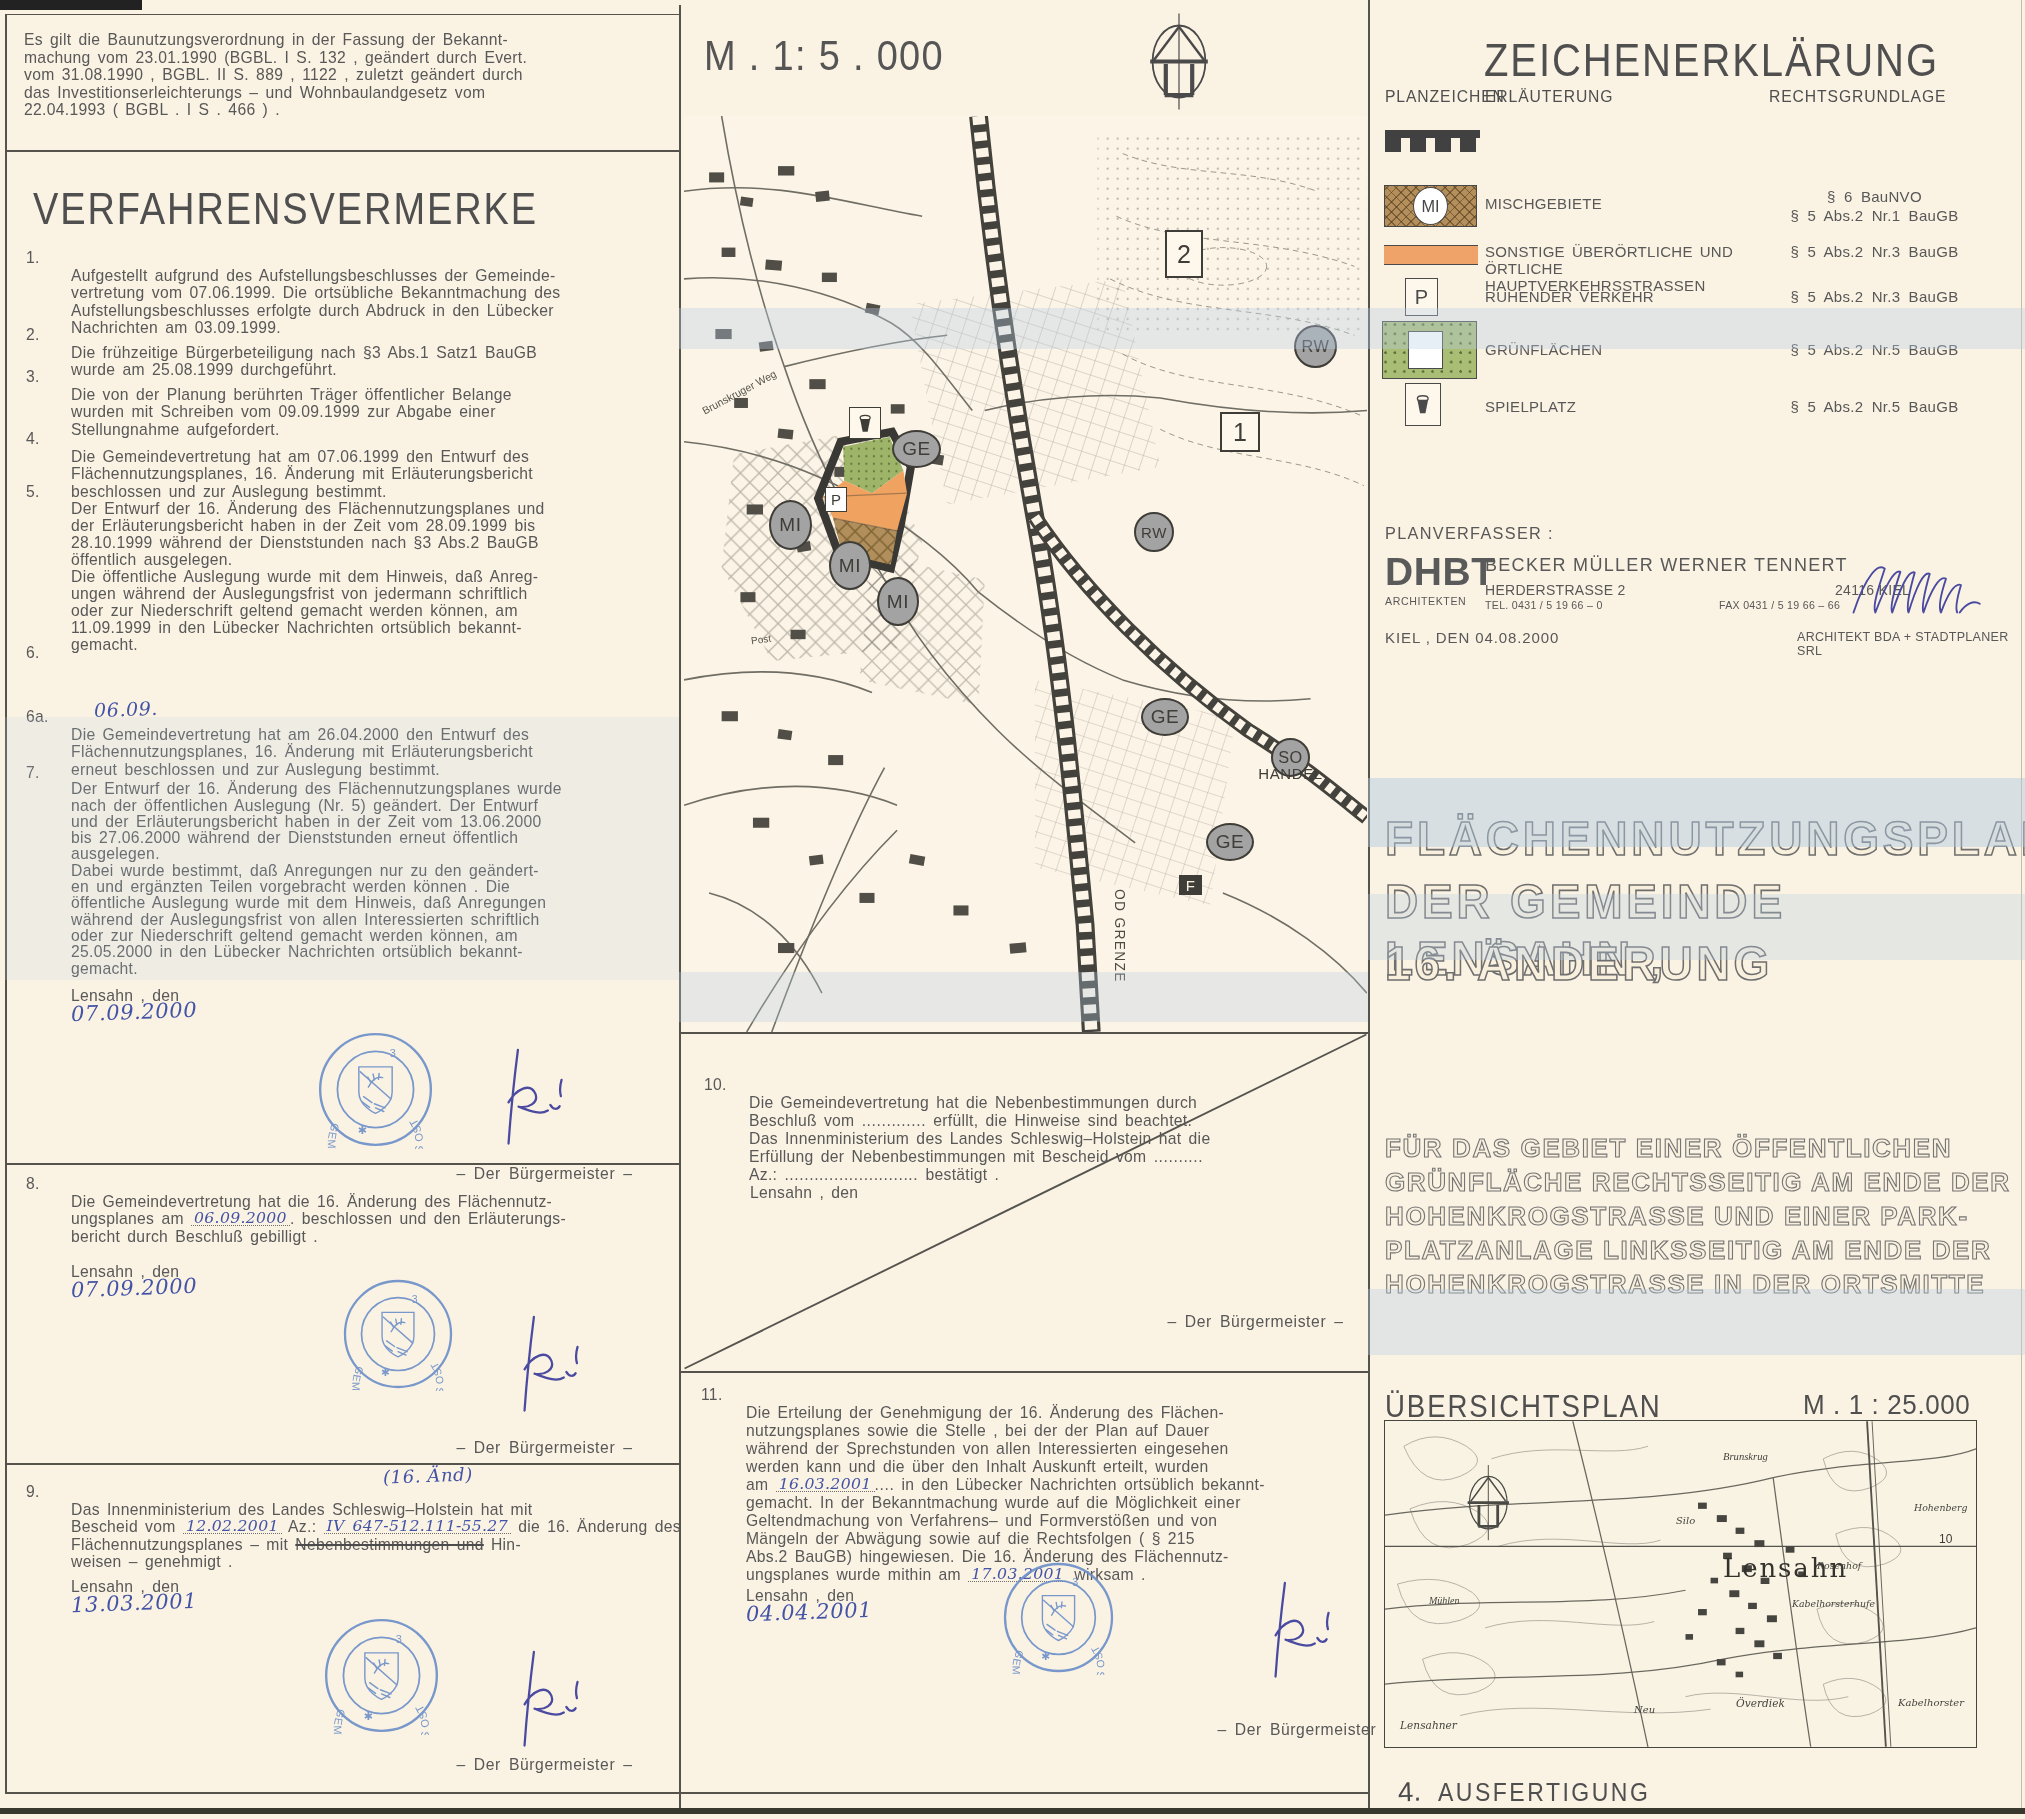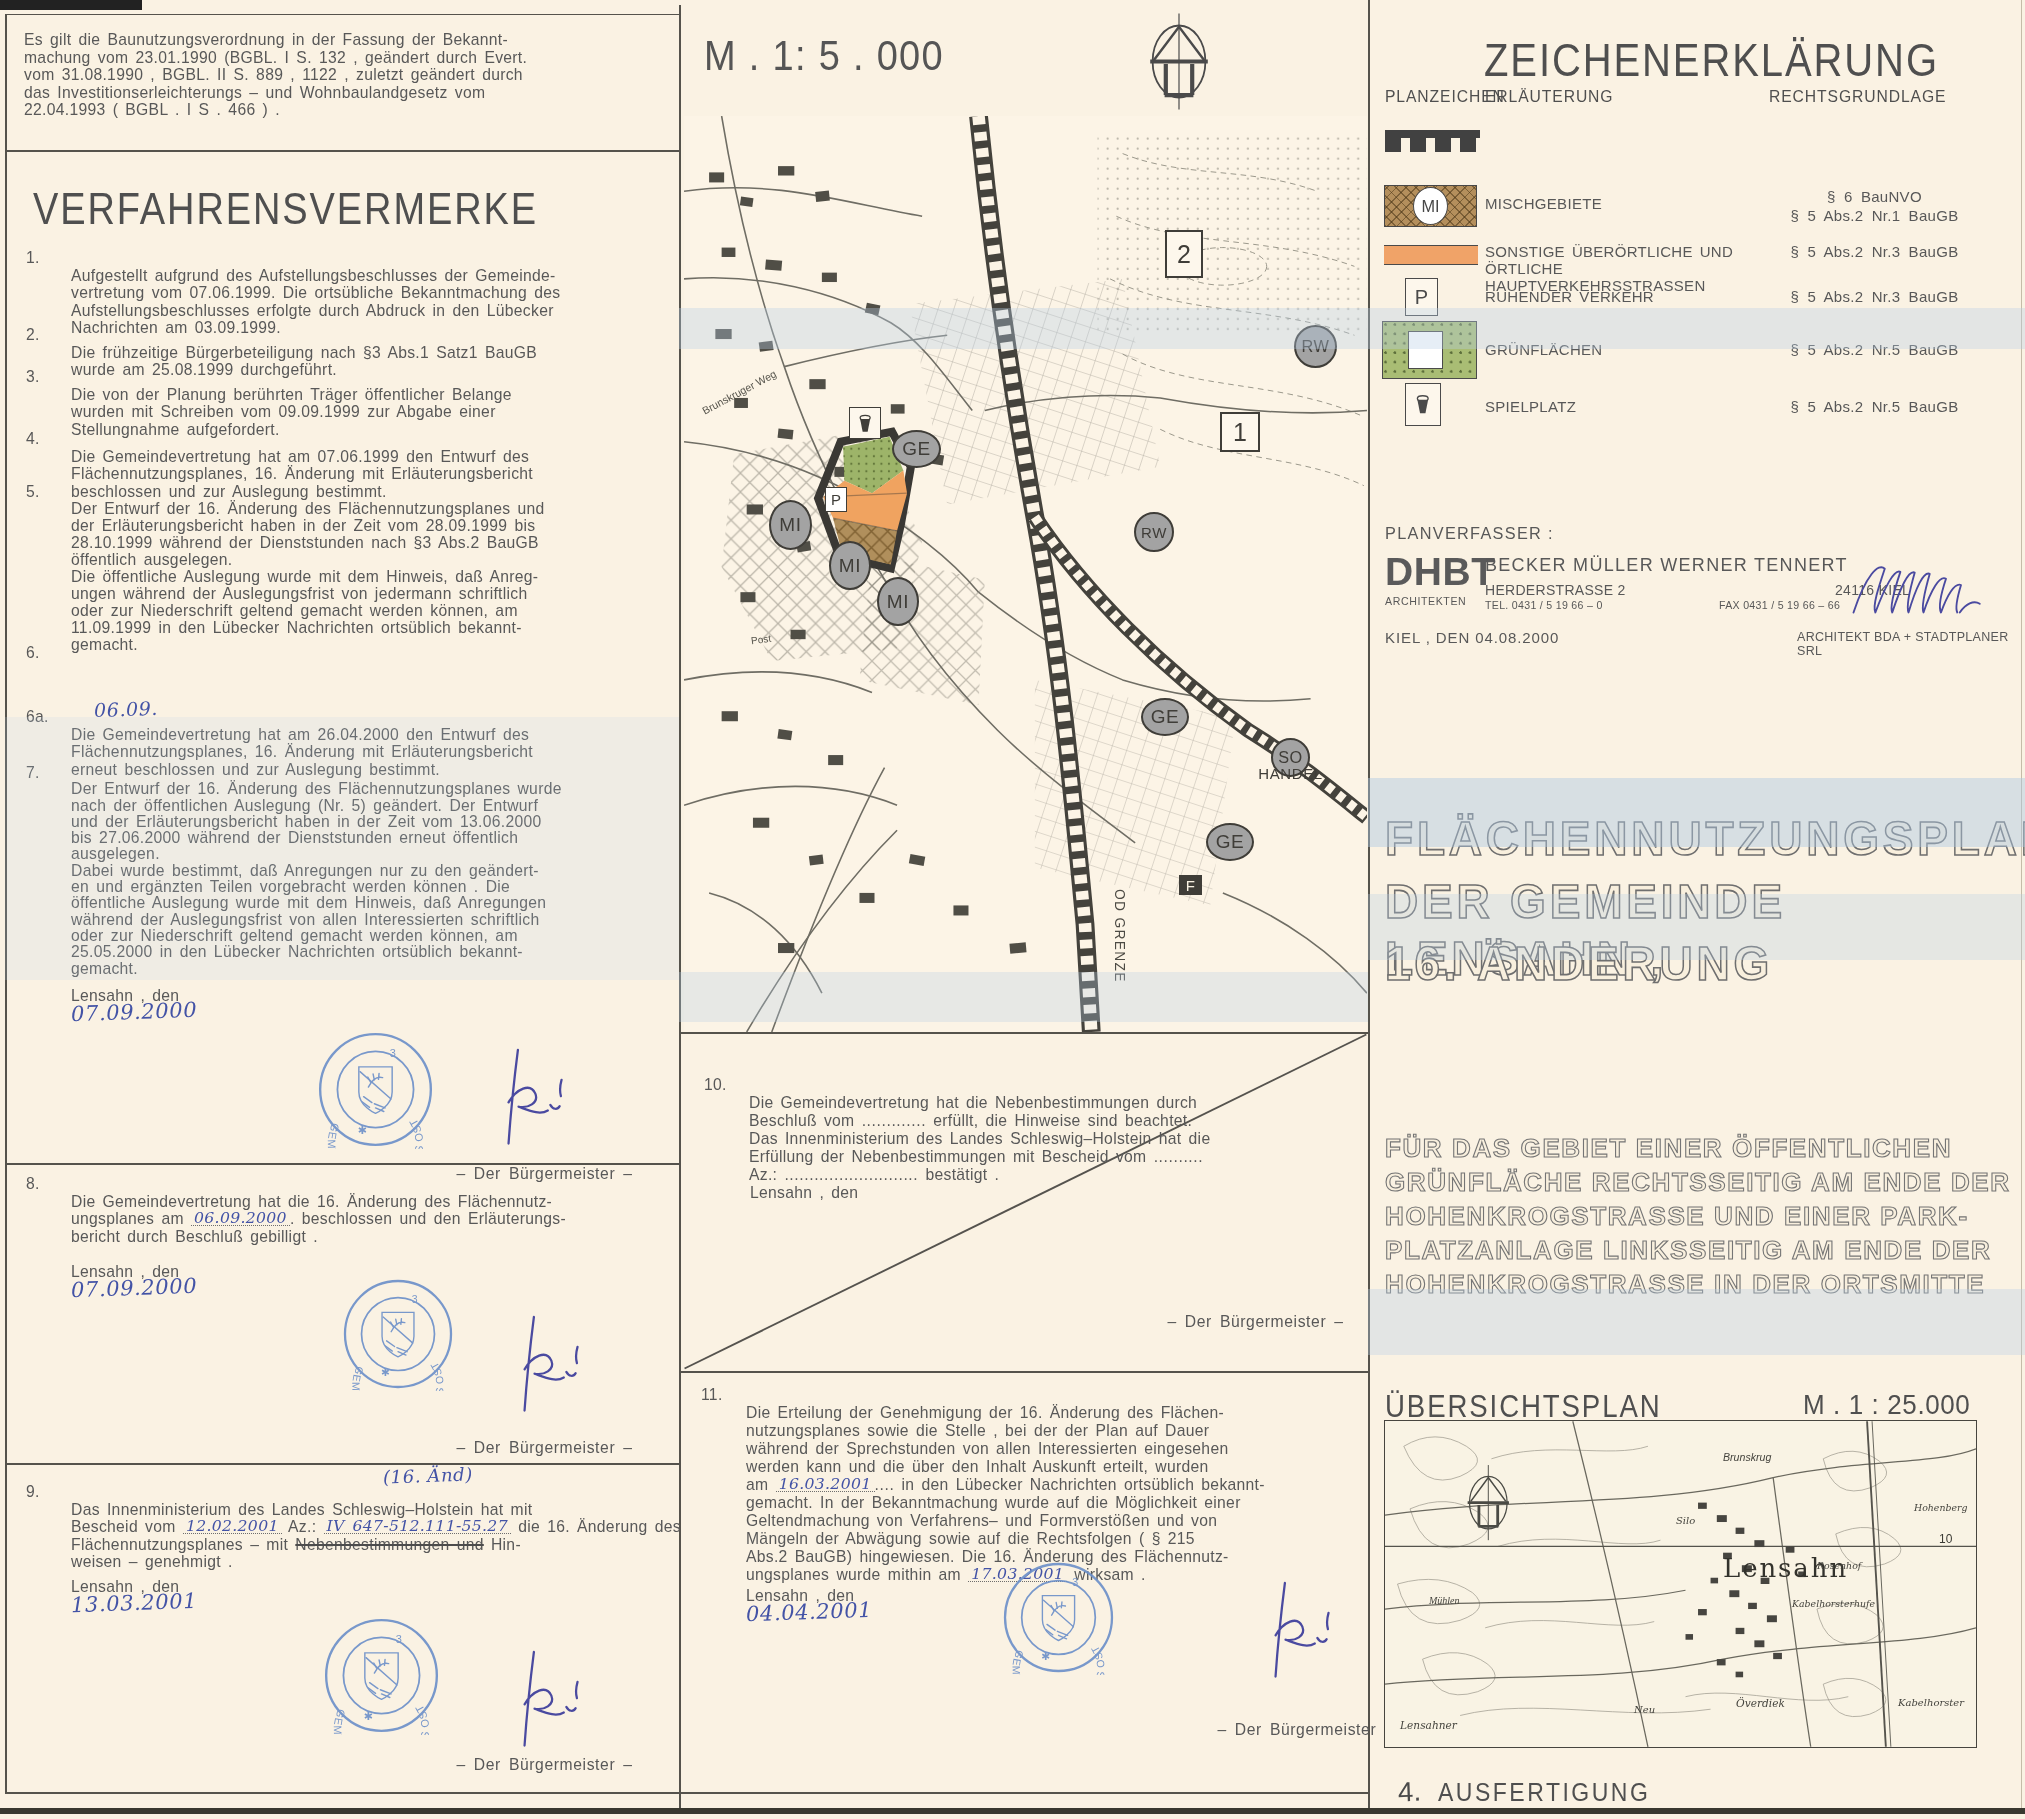--- a/index.html
+++ b/index.html
@@ -502,21 +502,21 @@
       </g>
       <g fill="none" stroke="#4a4a44">
         <line x1="165" y1="70" x2="165" y2="190" stroke-width="1.5"></line>
         <ellipse cx="165" cy="130" rx="30" ry="42" stroke-width="2"></ellipse>
         <path d="M137,128 L165,90 L193,128" stroke-width="2.5"></path>
         <line x1="132" y1="130" x2="198" y2="130" stroke-width="4.5"></line>
         <path d="M150,134 V168 M180,134 V168 M149,168 H181" stroke-width="4.5"></path>
       </g>
     </svg>
     <div class="t" style="left:338px;top:132px;font-size:26px;font-family:'DejaVu Serif',serif;color:#33322c;letter-spacing:1.9px;">Lensahn</div>
-    <div class="t" style="left:338px;top:30px;font-size:10.6px;font-family:Liberation Sans, sans-serif;font-style:italic;color:#45443e;">Brunskrug</div>
+    <div class="t" style="left:338px;top:30px;font-size:10.6px;font-family:Liberation Serif, serif;font-style:italic;color:#45443e;">Brunskrug</div>
     <div class="t" style="left:291px;top:94px;font-size:10px;font-family:'DejaVu Serif',serif;font-style:italic;color:#45443e;">Silo</div>
     <div class="t" style="left:529px;top:81px;font-size:9.4px;font-family:'DejaVu Serif',serif;font-style:italic;color:#45443e;">Hohenberg</div>
     <div class="t" style="left:432px;top:139px;font-size:9.4px;font-family:'DejaVu Serif',serif;font-style:italic;color:#45443e;">Rosenhof</div>
     <div class="t" style="left:407px;top:177px;font-size:9.4px;font-family:'DejaVu Serif',serif;font-style:italic;color:#45443e;">Kabelhorsterhufe</div>
     <div class="t" style="left:44px;top:174px;font-size:10px;font-family:Liberation Serif, serif;font-style:italic;color:#45443e;">Mühlen</div>
     <div class="t" style="left:15px;top:298px;font-size:10.6px;font-family:'DejaVu Serif',serif;font-style:italic;color:#45443e;">Lensahner</div>
     <div class="t" style="left:249px;top:283px;font-size:10px;font-family:'DejaVu Serif',serif;font-style:italic;color:#45443e;">Neu</div>
     <div class="t" style="left:351px;top:276px;font-size:10.6px;font-family:'DejaVu Serif',serif;font-style:italic;color:#45443e;">Överdiek</div>
     <div class="t" style="left:513px;top:276px;font-size:10px;font-family:'DejaVu Serif',serif;font-style:italic;color:#45443e;">Kabelhorster</div>
     <div class="t" style="left:554px;top:111px;font-size:12px;color:#3c3b35;">10</div>

